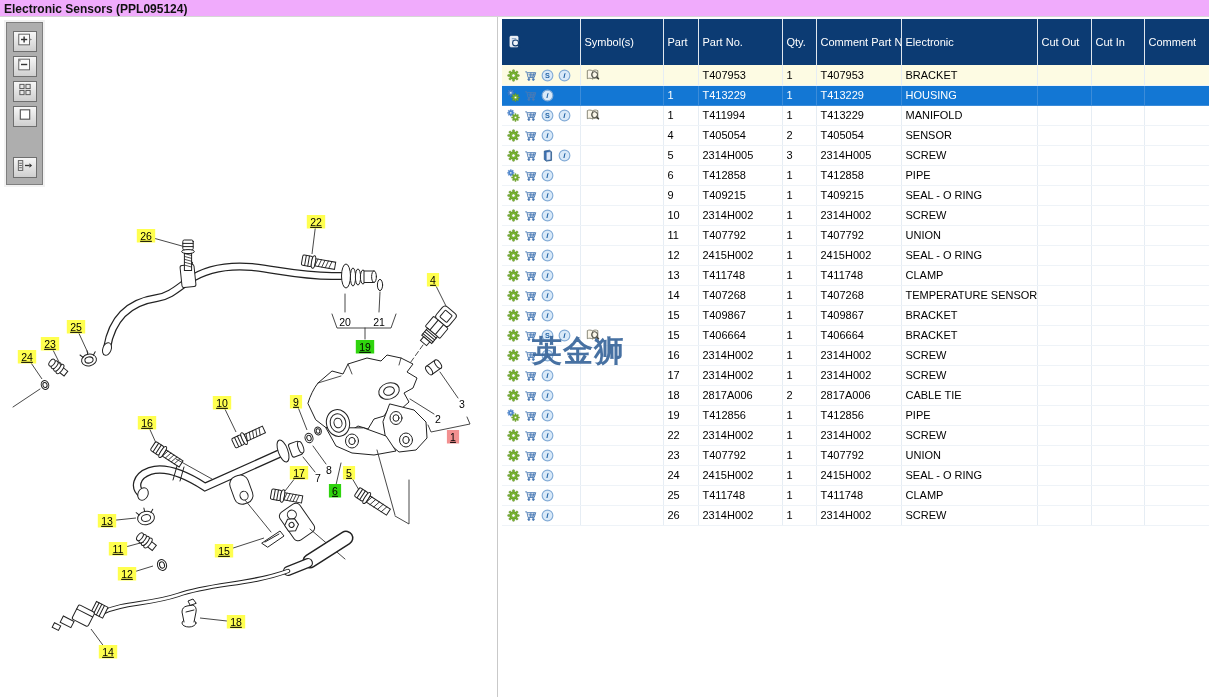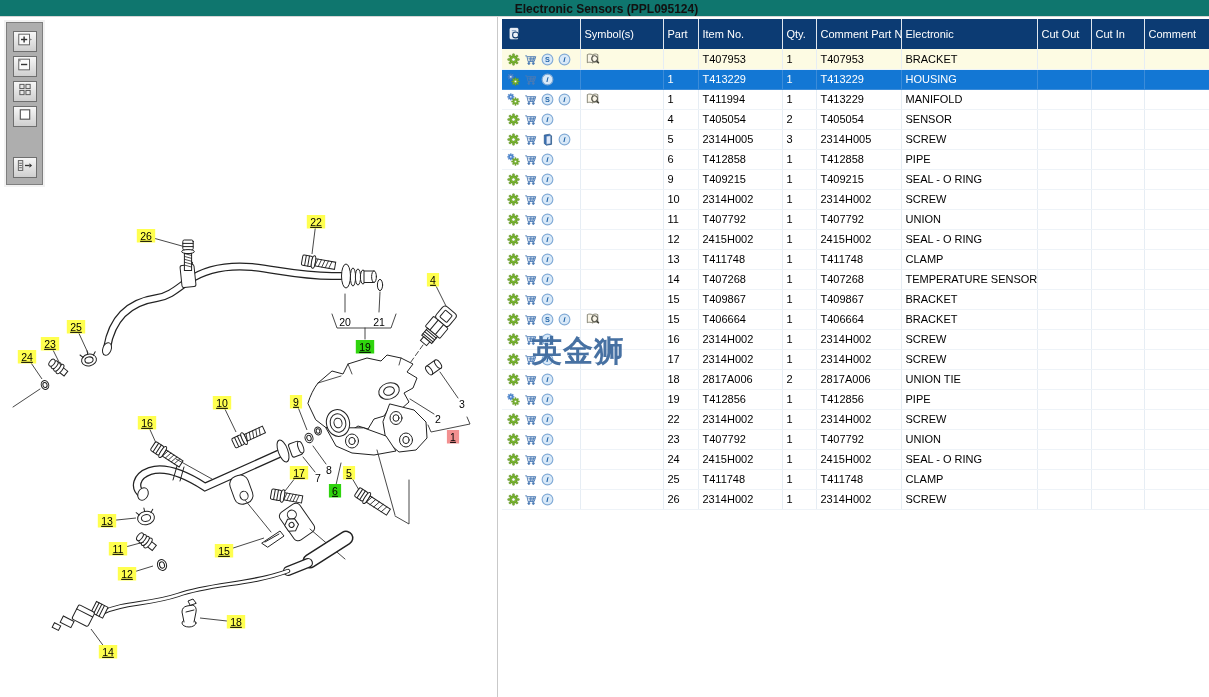--- a/index.html
+++ b/index.html
@@ -1,37 +1,37 @@
 <!DOCTYPE html>
 <html><head>
 <meta charset="utf-8">
 <style>
   * { margin:0; padding:0; box-sizing:border-box; }
   html,body { width:1209px; height:697px; background:#fff; overflow:hidden;
     font-family:"Liberation Sans", sans-serif; }
   .titlebar { position:absolute; left:0; top:0; width:1209px; height:17px;
-    background:#0f766e; border-bottom:1px solid #d6d6d6; font-size:12px; font-weight:bold;
-    color:#111; padding:2px 0 0 4px; z-index:6;text-align:center; }
+    background:#f0abfc; border-bottom:1px solid #d6d6d6; font-size:12px; font-weight:bold;
+    color:#111; padding:2px 0 0 4px; z-index:6; }
   #diagram { position:absolute; left:0; top:0; width:497px; height:697px; z-index:1; }
   .vdivider { position:absolute; left:497px; top:17px; width:1px; height:680px;
     background:#c9c9c9; z-index:2; }
   
   .toolbar { position:absolute; left:6px; top:22px; width:37px; height:163px;
     background:#aeaeae; border:1px solid #7f7f7f; outline:2px solid #f2f2f2; z-index:5;
     padding-top:8px; }
   .tbtn { width:24px; height:21px; margin:0 auto 4px auto;
     background:linear-gradient(#f7f7f7,#cfcfcf); border:1px solid #6f6f6f;
     display:flex; align-items:center; justify-content:center; }
   .tbtn svg { width:16px; height:15px; }
   .tgap { height:26px; }
   
   .tablewrap { position:absolute; left:502px; top:19px; width:707px; z-index:3; }
   table { border-collapse:collapse; table-layout:fixed; width:707px; }
   th { background:#0c3b73; color:#fff; font-size:11px; font-weight:normal; text-align:left;
-    height:20px; padding:8px 4px; border-right:1px solid #dfe6ee; white-space:nowrap; overflow:hidden; }
+    height:20px; padding:16px 4px; border-right:1px solid #dfe6ee; white-space:nowrap; overflow:hidden; }
   td { height:20px; font-size:11px; color:#000; padding:0 4px;
     border-right:1px solid #e6edf4; border-bottom:1px solid #eef3f8;
     white-space:nowrap; overflow:hidden; }
   tr.cream td { background:#fdfbe3; }
   tr.selected td { background:#1377d4; color:#fff; border-color:#3c8cd9; }
   td.icons { padding-left:5px; }
   .ricon { width:13px; height:13px; display:inline-block; vertical-align:middle; margin-right:4px; }
   .sym { width:16px; height:14px; display:inline-block; vertical-align:middle; }
   .watermark { position:absolute; left:532px; top:331px; z-index:7; font-size:30px;
     font-weight:bold; color:#3e6a9e; letter-spacing:1px; pointer-events:none; opacity:.95; }
@@ -454,21 +454,21 @@
         <tr>
           <th><span style="display:inline-block;width:16px"><svg class="sym" viewBox="0 0 16 16">
                 <rect x="3.5" y="1.5" width="9" height="12" rx="0.8" fill="#e8eef7" stroke="#fff"></rect>
                 <line x1="5.5" y1="4" x2="10.5" y2="4" stroke="#8aa5c5"></line>
                 <line x1="5.5" y1="6" x2="10.5" y2="6" stroke="#8aa5c5"></line>
                 <circle cx="9.8" cy="9" r="3.4" fill="rgba(255,255,255,0.25)" stroke="#123c6e" stroke-width="1.2"></circle>
                 <line x1="12.2" y1="11.4" x2="14.8" y2="14" stroke="#123c6e" stroke-width="1.8"></line>
               </svg></span></th>
           <th>Symbol(s)</th>
           <th>Part</th>
-          <th>Item No.</th>
+          <th>Part No.</th>
           <th>Qty.</th>
           <th>Comment Part No.</th>
           <th>Electronic</th>
           <th>Cut Out</th>
           <th>Cut In</th>
           <th>Comment</th>
         </tr>
       </thead>
       <tbody>
         <tr class="cream">
@@ -1100,21 +1100,21 @@
                 </g>
               </svg></span><span><svg class="ricon" viewBox="0 0 16 16">
                 <circle cx="8" cy="8" r="6.6" fill="#d9e9f8" stroke="#82abd6" stroke-width="1.4"></circle>
                 <text x="8" y="11.6" text-anchor="middle" font-size="10" font-weight="bold" font-style="italic" font-family="Liberation Serif, serif" fill="#2566a8">i</text>
               </svg></span></td>
           <td></td>
           <td>18</td>
           <td>2817A006</td>
           <td>2</td>
           <td>2817A006</td>
-          <td>UNION TIE</td>
+          <td>CABLE TIE</td>
           <td></td>
           <td></td>
           <td></td>
         </tr>
         <tr class="">
           <td class="icons"><span><svg class="ricon" viewBox="0 0 18 18">
                 <g transform="scale(0.66)">
                   <g fill="#5590d8" stroke="#2f62a8" stroke-width="0.5">
                     <rect x="6.7" y="0.8" width="2.6" height="14.4" rx="1" transform="rotate(0 8 8)"></rect>
                     <rect x="6.7" y="0.8" width="2.6" height="14.4" rx="1" transform="rotate(45 8 8)"></rect>

